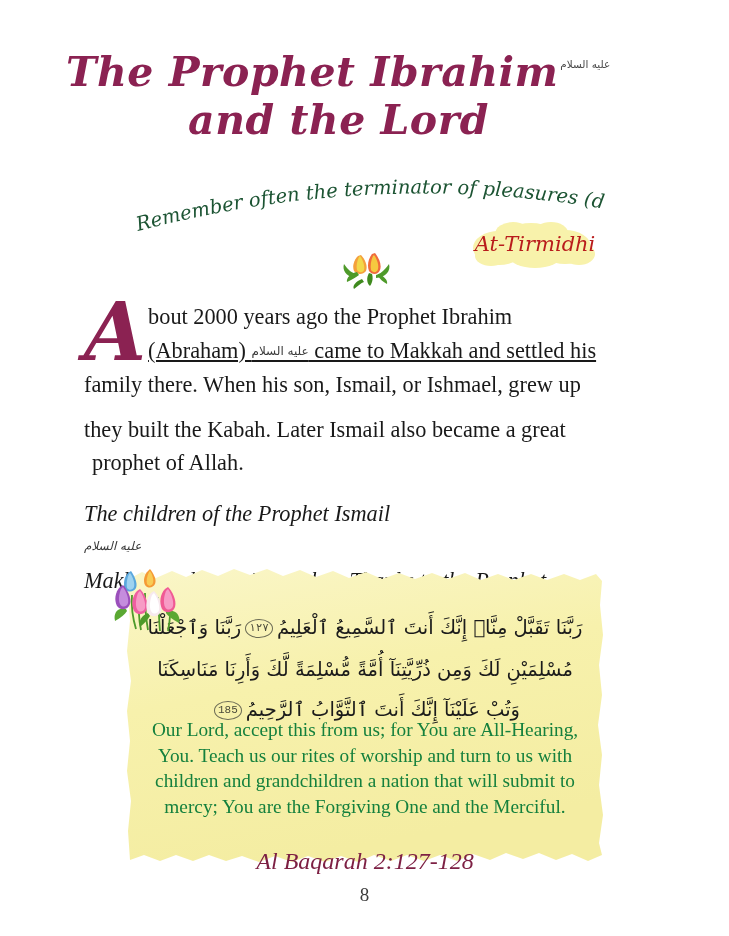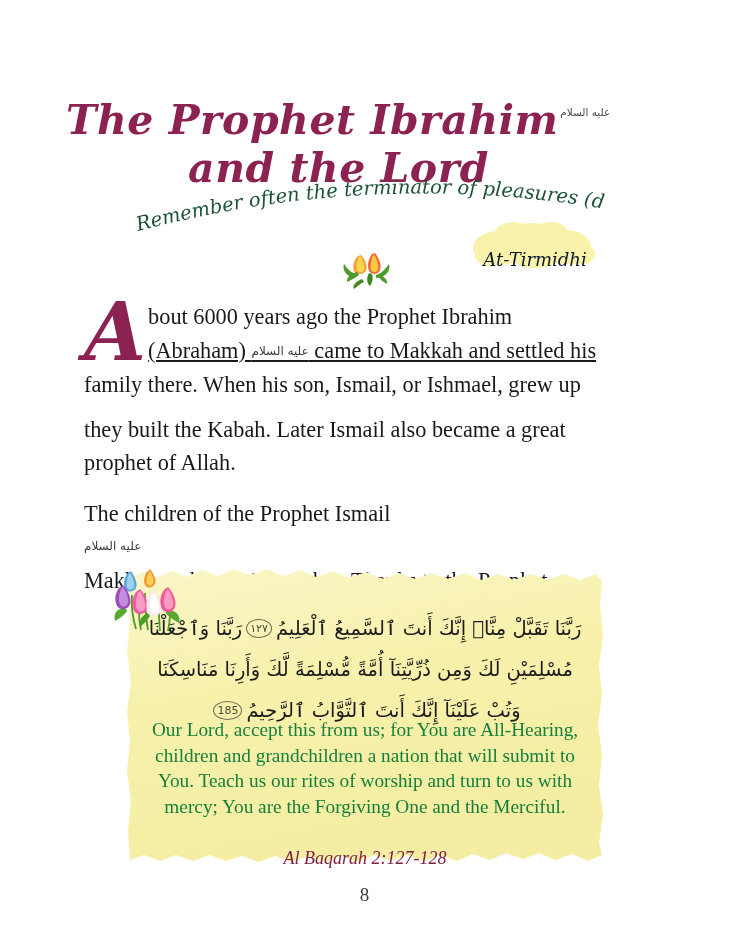--- a/index.html
+++ b/index.html
@@ -23,21 +23,20 @@
   }
 
   
   .title-block {
     position: absolute;
     left: 0;
     top: 52px;
     width: 677px;
     text-align: center;
     line-height: 1.0;
-    margin-top: 48px;
   }
   .title-line {
     font-family: "DejaVu Serif", "Liberation Serif", serif;
     font-style: italic;
     font-weight: bold;
     font-size: 41px;
     letter-spacing: 0.5px;
     color: #8b2252;
     display: block;
     white-space: nowrap;
@@ -85,30 +84,30 @@
     width: 132px;
     height: 48px;
   }
   .cloud-badge svg {
     position: absolute;
     left: 0; top: 0;
   }
   .cloud-label {
     position: absolute;
     left: 0;
-    top: 15px;
+    top: 0;
     width: 132px;
     height: 48px;
     display: flex;
     align-items: center;
     justify-content: center;
     font-family: "DejaVu Serif", "Liberation Serif", serif;
     font-style: italic;
-    font-size: 18px;
-    color: #0f172a;
+    font-size: 21px;
+    color: #b91c1c;
   }
 
   
   .flower-divider {
     position: absolute;
     left: 336px;
     top: 248px;
     width: 58px;
     height: 42px;
   }
@@ -119,39 +118,39 @@
     left: 84px;
     top: 300px;
     width: 560px;
     font-family: "Liberation Serif", "DejaVu Serif", serif;
     font-size: 22.3px;
     line-height: 33.5px;
     color: #191919;
     text-align: left;
   }
   .para { margin: 0 0 17px 0; }
-  .para:last-child { margin-bottom: 0; }
+  .para:last-child { margin-bottom: 0; font-style: italic; }
 
   .dropcap {
     float: left;
     font-family: "DejaVu Serif", "Liberation Serif", serif;
     font-style: italic;
     font-weight: bold;
     font-size: 80px;
     line-height: 60px;
     color: #8b2252;
     margin: 2px 2px 0 0;
     padding: 0;
   }
   .p1 { padding-left: 0; }
   .p1 .l1 { display: block; padding-left: 60px; }
   .p1 .l2 { display: block; padding-left: 60px; text-decoration: underline; }
   .p1 .l3 { display: block; }
   .p1 .l4 { display: block; margin-top: 11px; }
-  .p1 .l5 { display: block; }
+  .p1 .l5 { display: block; margin-left: 8px; }
   .p2 span { display: block; }
 
   .hon-inline {
     font-family: "DejaVu Sans", sans-serif;
     font-size: 12px;
     color: #3a3a3a;
     vertical-align: 3px;
     letter-spacing: 0;
     white-space: nowrap;
   }
@@ -198,20 +197,21 @@
     border: 1.2px solid #6b6b55;
     border-radius: 50%;
     font-size: 11px;
     line-height: 1;
     padding: 3px 3px;
     min-width: 15px;
     text-align: center;
     vertical-align: 3px;
     margin: 16px 4px;
     color: #4a4a3a;
+    font-family: Liberation Mono, monospace;
   }
 
   .translation {
     position: absolute;
     left: 18px;
     top: 152px;
     width: 442px;
     text-align: center;
     font-family: "Liberation Serif", "DejaVu Serif", serif;
     font-size: 19.3px;
@@ -221,21 +221,21 @@
   .translation span { display: block; white-space: nowrap; }
 
   .citation {
     position: absolute;
     left: 0;
     top: 283px;
     width: 478px;
     text-align: center;
     font-family: "Liberation Serif", "DejaVu Serif", serif;
     font-style: italic;
-    font-size: 18px;
+    font-size: 24px;
     color: #7d2044;
   }
 
   .tulips {
     position: absolute;
     left: -22px;
     top: -12px;
     width: 92px;
     height: 80px;
   }
@@ -300,21 +300,21 @@
       <path d="M37 8 C35 12 34 18 35 22 C37 25 41 25 42 21 C43 17 41 11 38 7 Z" fill="#f6c93f"></path>
       <path d="M21 24 C15 25 10 30 11 34 C16 32 20 29 23 27 Z" fill="#4e9a2a"></path>
       <path d="M33 25 C30 30 31 36 34 38 C37 34 37 29 36 26 Z" fill="#3f8a1e"></path>
       <path d="M44 26 C48 29 52 32 51 36 C47 34 44 31 42 28 Z" fill="#4e9a2a"></path>
     </svg>
   </div>
 
   <div class="body-text">
     <p class="para p1">
       <span class="dropcap">A</span>
-      <span class="l1">bout 6000 years ago the Prophet Ibrahim</span>
+      <span class="l1">bout 2000 years ago the Prophet Ibrahim</span>
       <span class="l2"><span>(Abraham) </span><span class="hon-inline">عليه السلام</span><span> came to Makkah and settled his</span></span>
       <span class="l3">family there. When his son, Ismail, or Ishmael, grew up</span>
       <span class="l4">they built the Kabah. Later Ismail also became a great</span>
       <span class="l5">prophet of Allah.</span>
     </p>
     <p class="para p2">
       <span>
           <span>The children of the Prophet Ismail </span>
           <span class="hon-inline">عليه السلام</span>
         </span>
@@ -352,22 +352,22 @@
     <div class="quran-inner">
 
       <div class="arabic-block">
         <span class="arabic-line"><span>رَبَّنَا تَقَبَّلْ مِنَّاۖ إِنَّكَ أَنتَ ٱلسَّمِيعُ ٱلْعَلِيمُ</span><span class="ayah-mark">١٢٧</span><span>رَبَّنَا وَٱجْعَلْنَا</span></span>
         <span class="arabic-line">مُسْلِمَيْنِ لَكَ وَمِن ذُرِّيَّتِنَآ أُمَّةً مُّسْلِمَةً لَّكَ وَأَرِنَا مَنَاسِكَنَا</span>
         <span class="arabic-line"><span>وَتُبْ عَلَيْنَآ إِنَّكَ أَنتَ ٱلتَّوَّابُ ٱلرَّحِيمُ</span><span class="ayah-mark">185</span></span>
       </div>
 
       <div class="translation">
         <span>Our Lord, accept this from us; for You are All-Hearing,</span>
+        <span>You. Teach us our rites of worship and turn to us with</span>
         <span>children and grandchildren a nation that will submit to</span>
-        <span>You. Teach us our rites of worship and turn to us with</span>
         <span>mercy; You are the Forgiving One and the Merciful.</span>
       </div>
 
       <div class="citation">Al Baqarah 2:127-128</div>
     </div>
 
     <div class="tulips">
       <svg width="92" height="80" viewBox="0 0 92 80">
         <g stroke="#4e9a2a" stroke-width="1.8" fill="none">
           <path d="M28 42 C27 55 29 66 32 76"></path>

